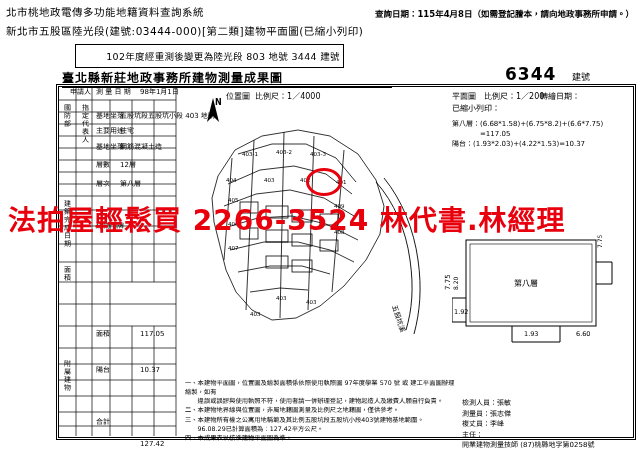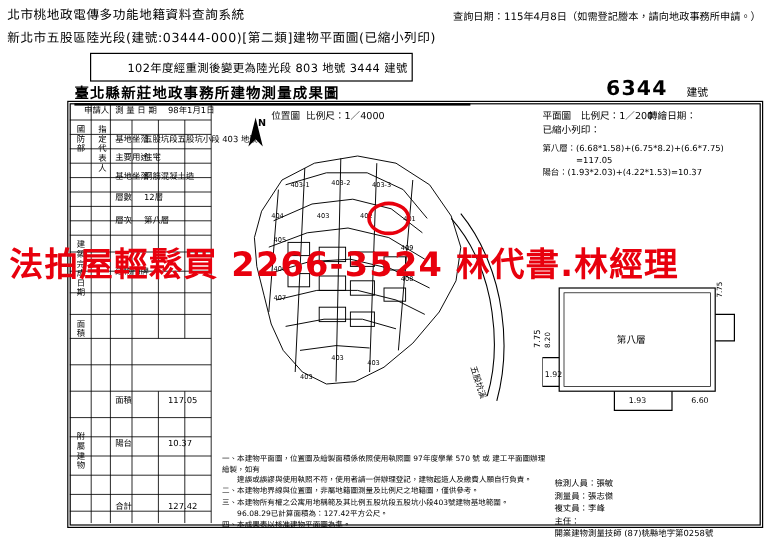--- a/index.html
+++ b/index.html
@@ -12,21 +12,21 @@
     position:relative;
     overflow:hidden;
     font-size:9px;
   }
   .page{position:absolute;left:0;top:0;width:640px;height:453px;}
 
   
   .hdr{position:absolute;left:6px;top:4px;width:420px;}
   .hdr .l1{font-size:10.5px;letter-spacing:.5px;}
   .hdr .l2{font-size:10.5px;letter-spacing:.5px;margin-top:4px;}
-  .hdr-right{position:absolute;right:6px;top:7px;font-size:8.5px;text-align:right;}
+  .hdr-right{position:absolute;right:6px;top:7px;font-size:8.5px;text-align:right;font-weight:bold;}
 
   
   .subbox{
     position:absolute;left:75px;top:44px;width:240px;height:22px;
     border:1px solid #000;font-size:9.5px;
     display:flex;align-items:center;justify-content:center;
     letter-spacing:.3px;
     padding-left:27px;
   }
   .maintitle{
@@ -144,21 +144,21 @@
   <div class="t" style="left:96px;top:180px;">層次</div>
   <div class="t" style="left:120px;top:180px;">第八層</div>
 
   <div class="t vert" style="left:62px;top:200px;height:54px;">建築完成日期</div>
   <div class="t" style="left:96px;top:222px;">建物門牌</div>
 
   <div class="t vert" style="left:62px;top:266px;height:40px;">面積</div>
 
   <div class="t" style="left:140px;top:330px;">117.05</div>
   <div class="t" style="left:140px;top:366px;">10.37</div>
-  <div class="t" style="left:140px;top:418px;">127.42</div>
+  <div class="t" style="left:140px;top:440px;">127.42</div>
 
   <div class="t vert" style="left:62px;top:360px;height:56px;">附屬建物</div>
   <div class="t" style="left:96px;top:366px;">陽台</div>
   <div class="t" style="left:96px;top:418px;">合計</div>
   <div class="t" style="left:96px;top:330px;">面積</div>
 
   <div class="t8" style="left:226px;top:92px;">位置圖  比例尺：1／4000</div>
   <div class="t8" style="left:452px;top:92px;">平面圖　比例尺：1／200</div>
   <div class="t8" style="left:540px;top:92px;">轉繪日期：</div>
   <div class="t8" style="left:452px;top:104px;">已縮小列印：</div>

